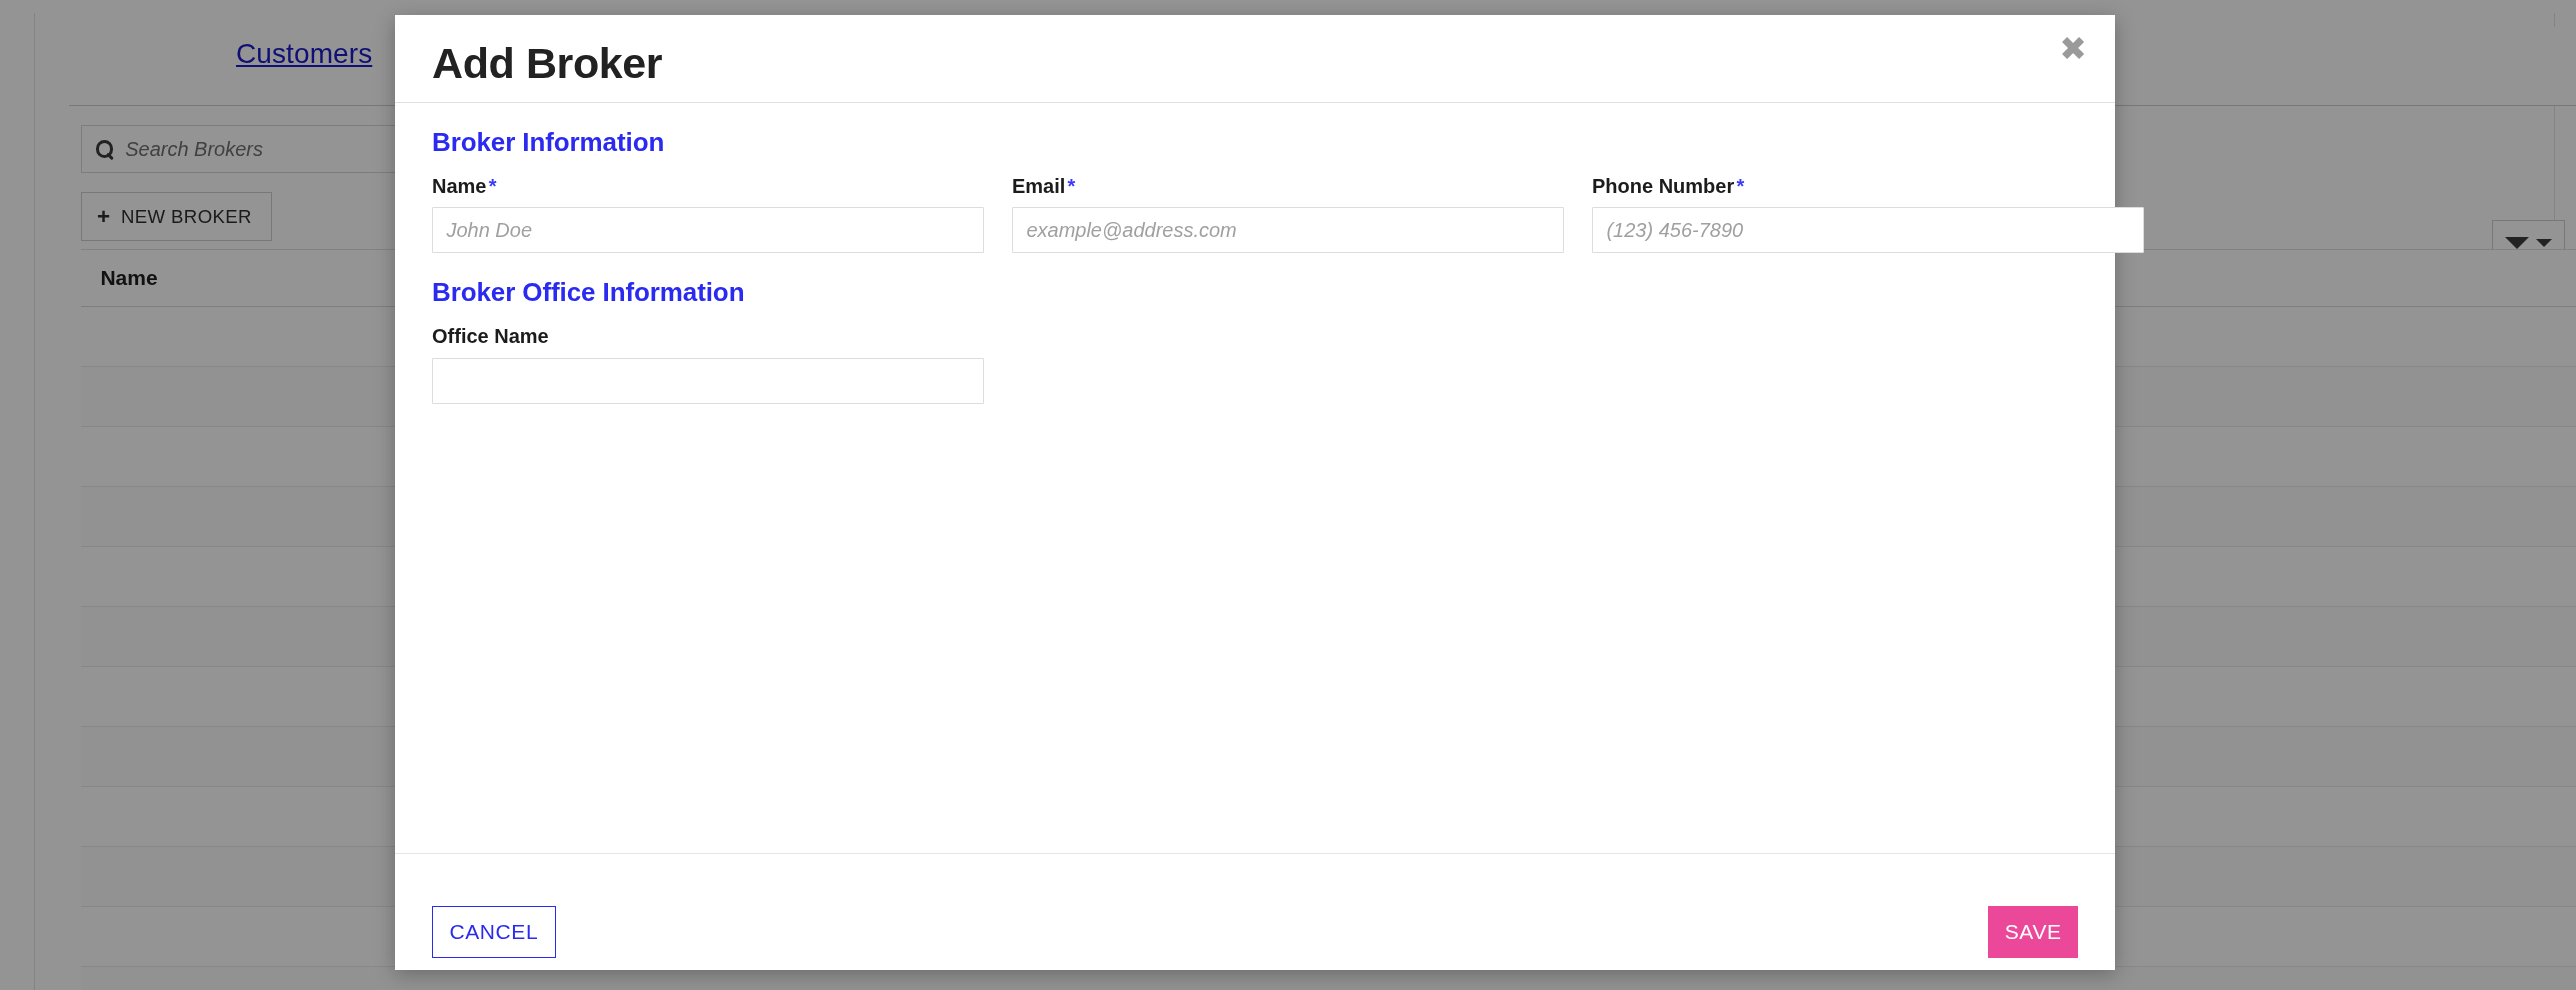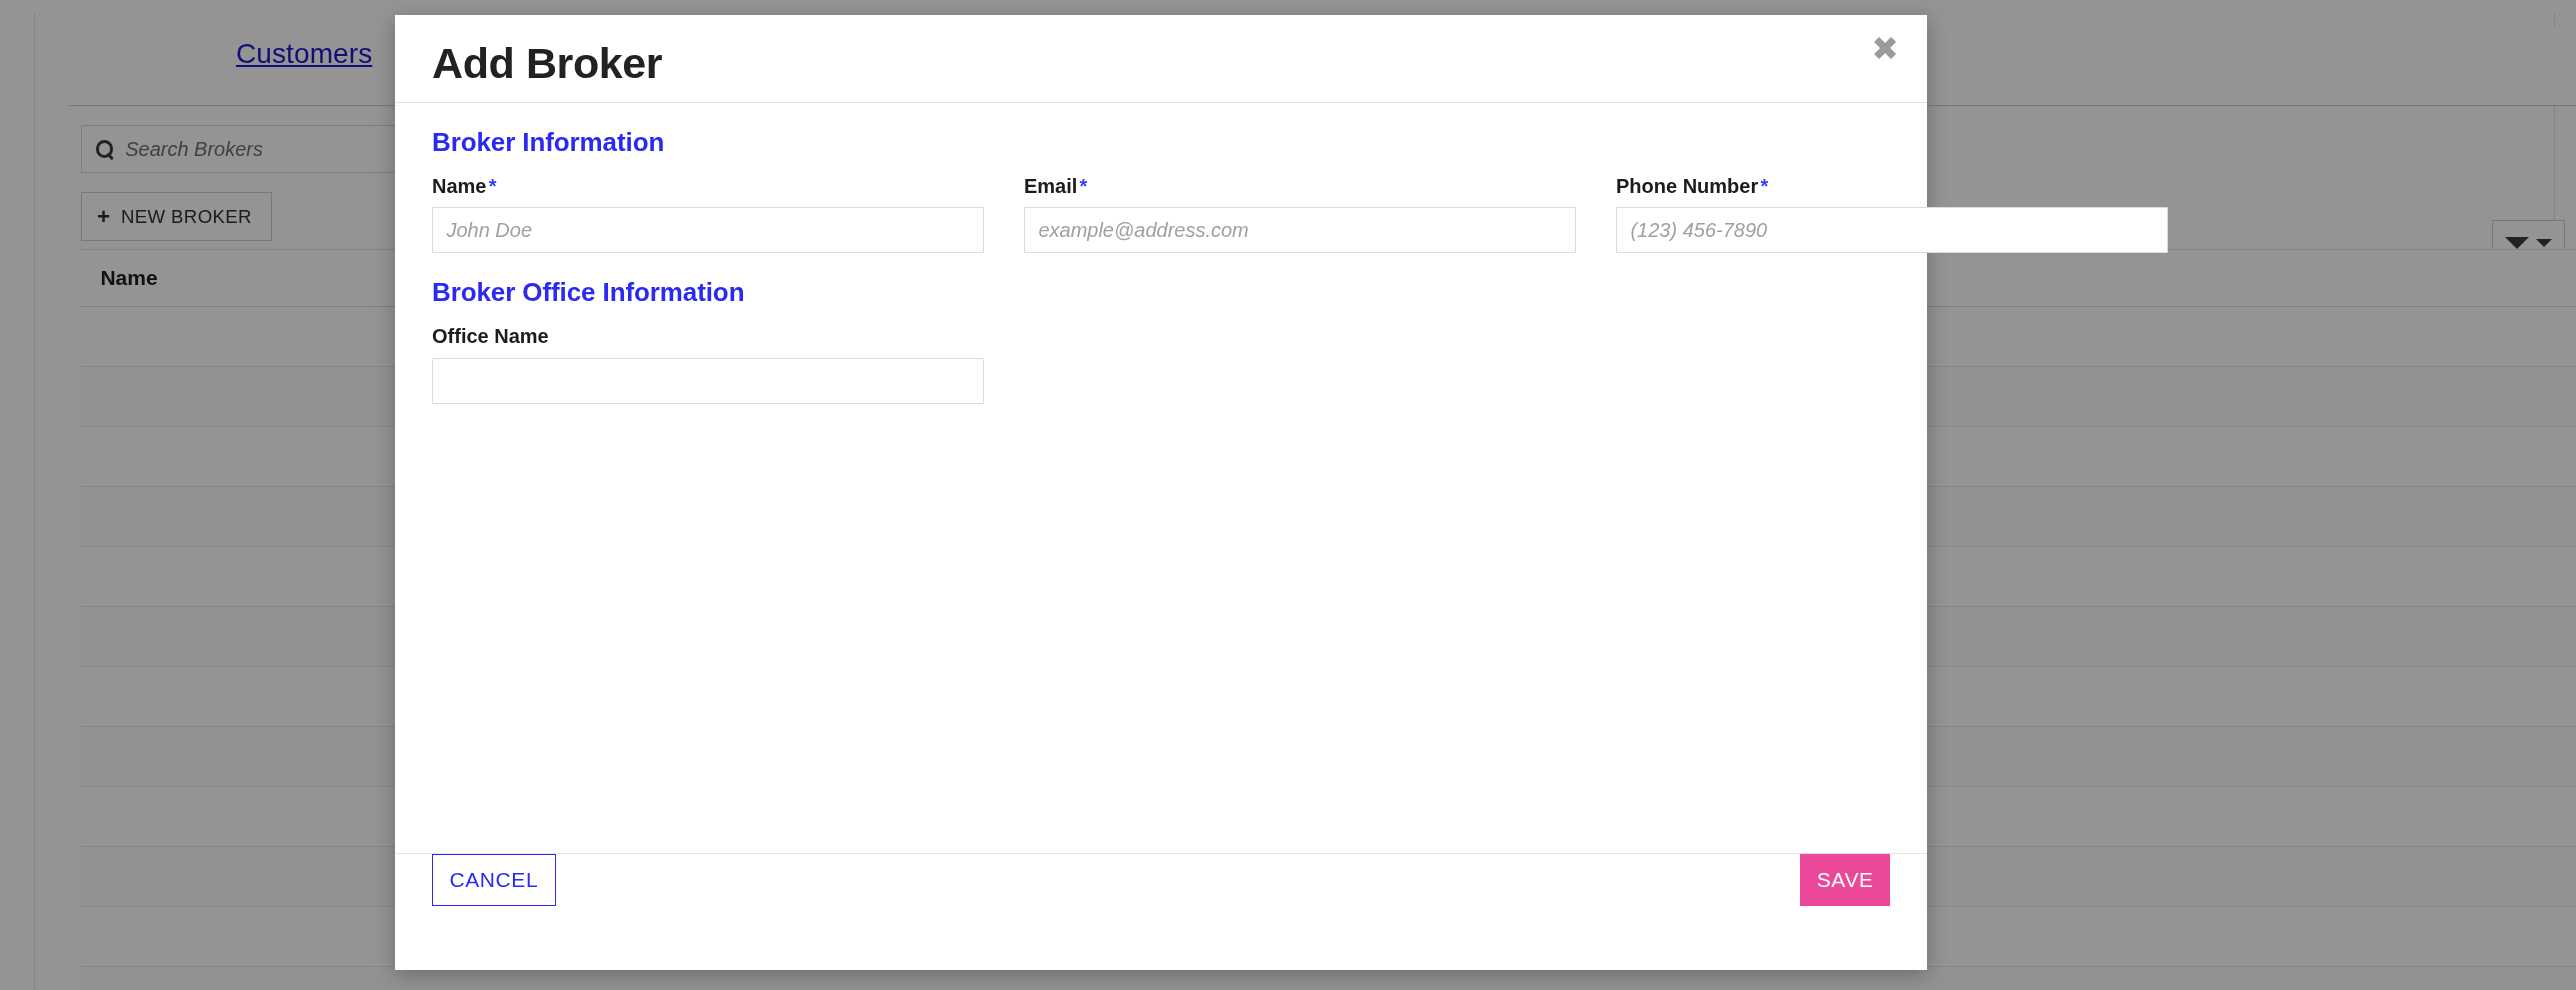--- a/index.html
+++ b/index.html
@@ -193,21 +193,21 @@
   #overlay {
     position: absolute;
     inset: 0;
     background: rgba(0, 0, 0, 0.42);
   }
 
   #modal {
     position: absolute;
     left: 395px;
     top: 15px;
-    width: 1532px;
+    width: 1720px;
     height: 955px;
     background: #ffffff;
     display: flex;
     flex-direction: column;
     box-shadow: 0 4.5px 19.4px rgba(0,0,0,.28);
   }
 
   .modal-header {
     position: relative;
     height: 88px;
@@ -255,21 +255,21 @@
     color: #2a2af0;
     letter-spacing: -0.1px;
     line-height: 1.1;
     white-space: nowrap;
   }
   .section-heading.second { margin-top: 25px; }
 
   .field-grid {
     display: grid;
     grid-template-columns: repeat(3, 552px);
-    column-gap: 40px;
+    column-gap: 28px;
     margin-top: 18px;
   }
 
   .field-label {
     font-size: 20px;
     font-weight: bold;
     color: #1c1c1c;
     margin-bottom: 9.7px;
     white-space: nowrap;
   }
@@ -297,23 +297,23 @@
     opacity: 1;
   }
 
   .single-field { width: 552px; margin-top: 18px; }
 
   .modal-footer {
     flex: 0 0 auto;
     height: 117px;
     border-top: 0.7px solid #e4e4e4;
     display: flex;
-    align-items: flex-start;
+    align-items: flex-end;
     justify-content: space-between;
-    padding: 0 37px;
+    padding: 12px 37px;
   }
 
   .btn-cancel {
     min-width: 113px;
     height: 52px;
     padding: 0 16.4px;
     border: 1.5px solid #2a2af0;
     background: #ffffff;
     color: #2a2af0;
     font-size: 21px;

